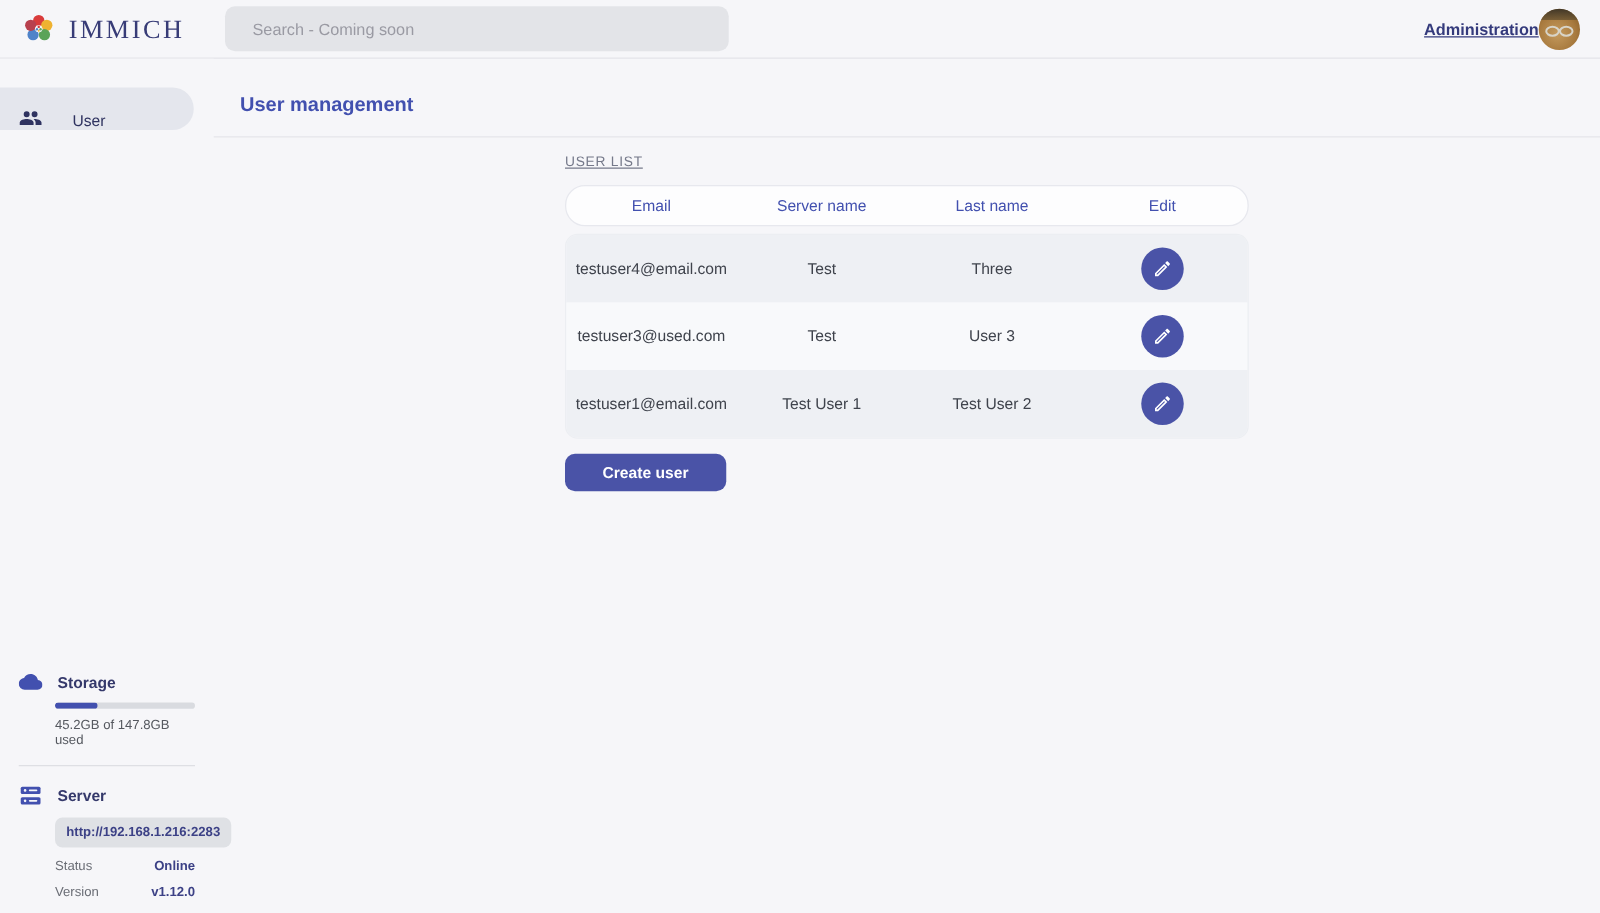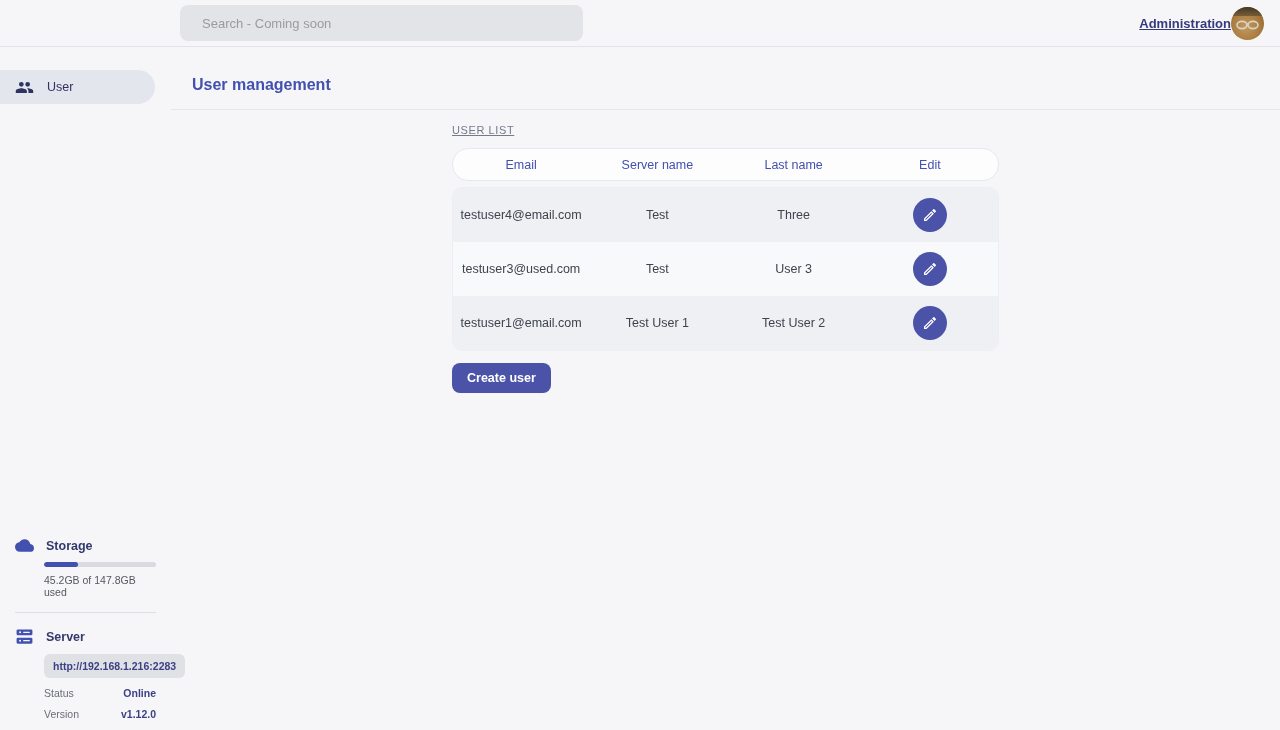--- a/index.html
+++ b/index.html
@@ -49,21 +49,21 @@
   .avatar::before{ 
     content:"";position:absolute;top:0;left:0;right:0;height:9px;
     background:linear-gradient(#2c2a25,#6b5532);opacity:.8;
   }
   .avatar .glasses{position:absolute;left:4px;top:12px;}
   
   .sidebar{position:absolute;top:47px;left:0;width:171px;bottom:0;background:var(--page-bg);}
   .side-item{
     margin-top:23px;width:155px;height:34px;background:#e4e6ed;
     border-radius:0 25px 25px 0;
-    display:flex;align-items:center;gap:13px;padding-left:15px;cursor:pointer;
+    display:flex;align-items:flex-end;gap:24px;padding-left:15px;cursor:pointer;
   }
   .side-item-label{font-size:12.5px;font-weight:500;color:var(--navy-text);}
   .side-bottom{position:absolute;left:0;bottom:10px;width:171px;padding:0 15px;}
   .side-section-head{display:flex;align-items:center;gap:12px;}
   .side-section-title{font-size:12.5px;font-weight:700;color:#35396b;}
   .side-indent{margin-left:29px;}
   .progress-track{
     margin-top:7px;height:5px;background:#d9dbe0;border-radius:3px;overflow:hidden;
   }
   .progress-fill{height:100%;background:var(--primary);border-radius:3px;}
@@ -103,28 +103,45 @@
   }
   .trow:nth-child(odd){background:var(--row-odd);}
   .trow:nth-child(even){background:var(--row-even);}
   .cell{text-align:center;font-size:12.5px;color:#3f434c;}
   .edit-btn{
     width:34px;height:34px;border-radius:50%;border:none;background:var(--button-bg);
     display:inline-flex;align-items:center;justify-content:center;cursor:pointer;
   }
   .create-btn{
     margin-top:12px;border:none;background:var(--button-bg);color:#fff;
-    font-size:12.5px;font-weight:700;padding:8px 15px;border-radius:8px;cursor:pointer;
+    font-size:12.5px;font-weight:700;padding:8px 30px;border-radius:8px;cursor:pointer;
     font-family:"Liberation Sans", sans-serif;
   }
 </style>
 </head>
 <body>
 
 <header class="navbar">
+  <div class="brand">
+    <span style="display:inline-flex;">
+      <svg width="30" height="30" viewBox="0 0 48 48">
+        <circle cx="24" cy="13.5" r="7.2" fill="#d93b3b"></circle>
+        <circle cx="34.3" cy="19.6" r="7.2" fill="#efb231"></circle>
+        <circle cx="31.3" cy="31.6" r="7.2" fill="#5ba358"></circle>
+        <circle cx="16.7" cy="31.6" r="7.2" fill="#4f83c9"></circle>
+        <circle cx="13.7" cy="19.6" r="7.2" fill="#b8404e"></circle>
+        <circle cx="24" cy="24" r="4.6" fill="#f3f3f5"></circle>
+        <circle cx="24" cy="21.6" r="1.5" fill="#d93b3b"></circle>
+        <circle cx="26.3" cy="24.6" r="1.5" fill="#5ba358"></circle>
+        <circle cx="21.7" cy="24.6" r="1.5" fill="#4f83c9"></circle>
+        <circle cx="24" cy="26.6" r="1.2" fill="#efb231"></circle>
+      </svg>
+    </span>
+    <span class="brand-name">IMMICH</span>
+  </div>
 
   <input class="search-box" type="text" placeholder="Search - Coming soon" style="">
 
   <div class="nav-right">
     <a class="admin-link">Administration</a>
     <div class="avatar">
       <svg class="glasses" width="25" height="12" viewBox="0 0 25 12">
         <ellipse cx="7" cy="6" rx="5" ry="3.6" fill="none" stroke="#d8d4c8" stroke-width="1.6"></ellipse>
         <ellipse cx="18" cy="6" rx="5" ry="3.6" fill="none" stroke="#d8d4c8" stroke-width="1.6"></ellipse>
         <line x1="11.5" y1="5" x2="13.5" y2="5" stroke="#d8d4c8" stroke-width="1.4"></line>

